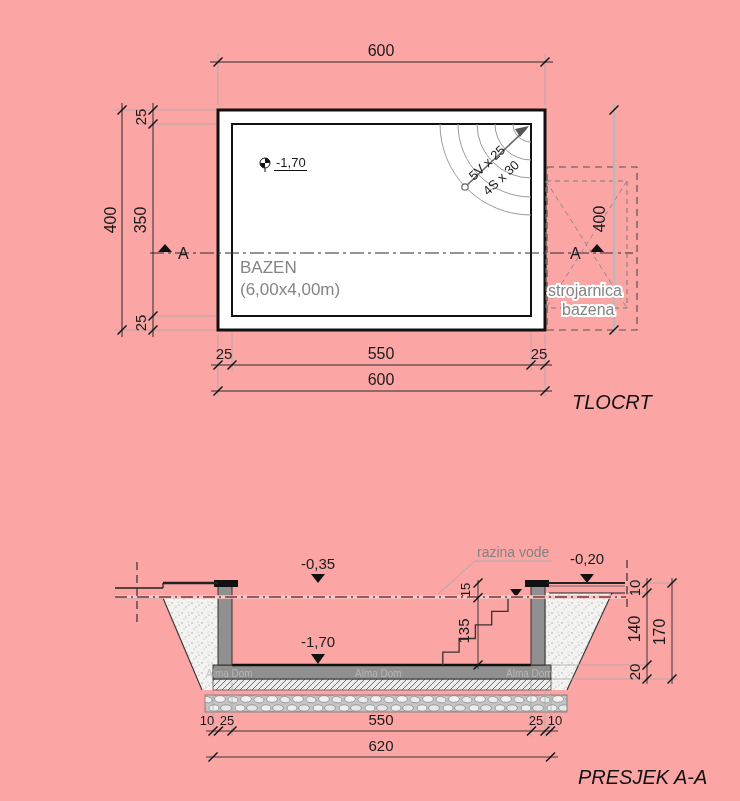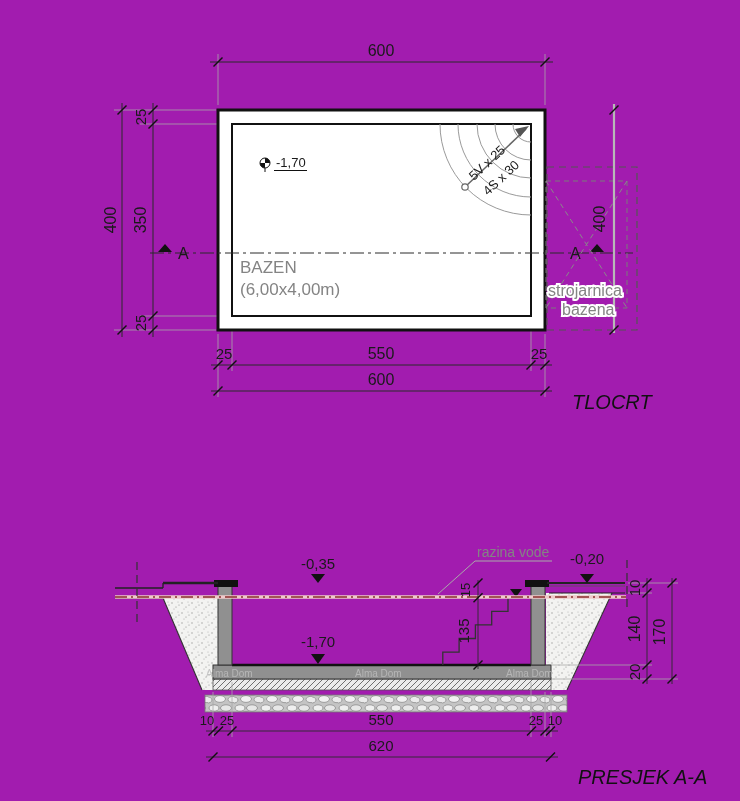--- a/index.html
+++ b/index.html
@@ -1,16 +1,16 @@
 <!DOCTYPE html>
 <html><head>
 <meta charset="utf-8">
 <style>
   html,body{margin:0;padding:0;background:#ffffff;}
-  #stage{position:relative;width:740px;height:801px;background:#a21caf;overflow:hidden;}
+  #stage{position:relative;width:740px;height:801px;background:#fca5a5;overflow:hidden;}
   svg{position:absolute;left:0;top:0;}
   text{font-family:"Liberation Sans","DejaVu Sans",sans-serif;fill:#1a1a1a;}
   .dim{stroke:#2a2a2a;stroke-width:1;fill:none;}
   .dimthin{stroke:#2a2a2a;stroke-width:.9;fill:none;}
   .ext{stroke:#a8a8a8;stroke-width:.8;fill:none;}
   .tickline{stroke:#111;stroke-width:1.5;}
   .dimtxt{font-size:15px;}
   .dimtxt-m{font-size:16px;}
   .dimtxt-s{font-size:13px;}
   .graytxt{fill:#848484;}

